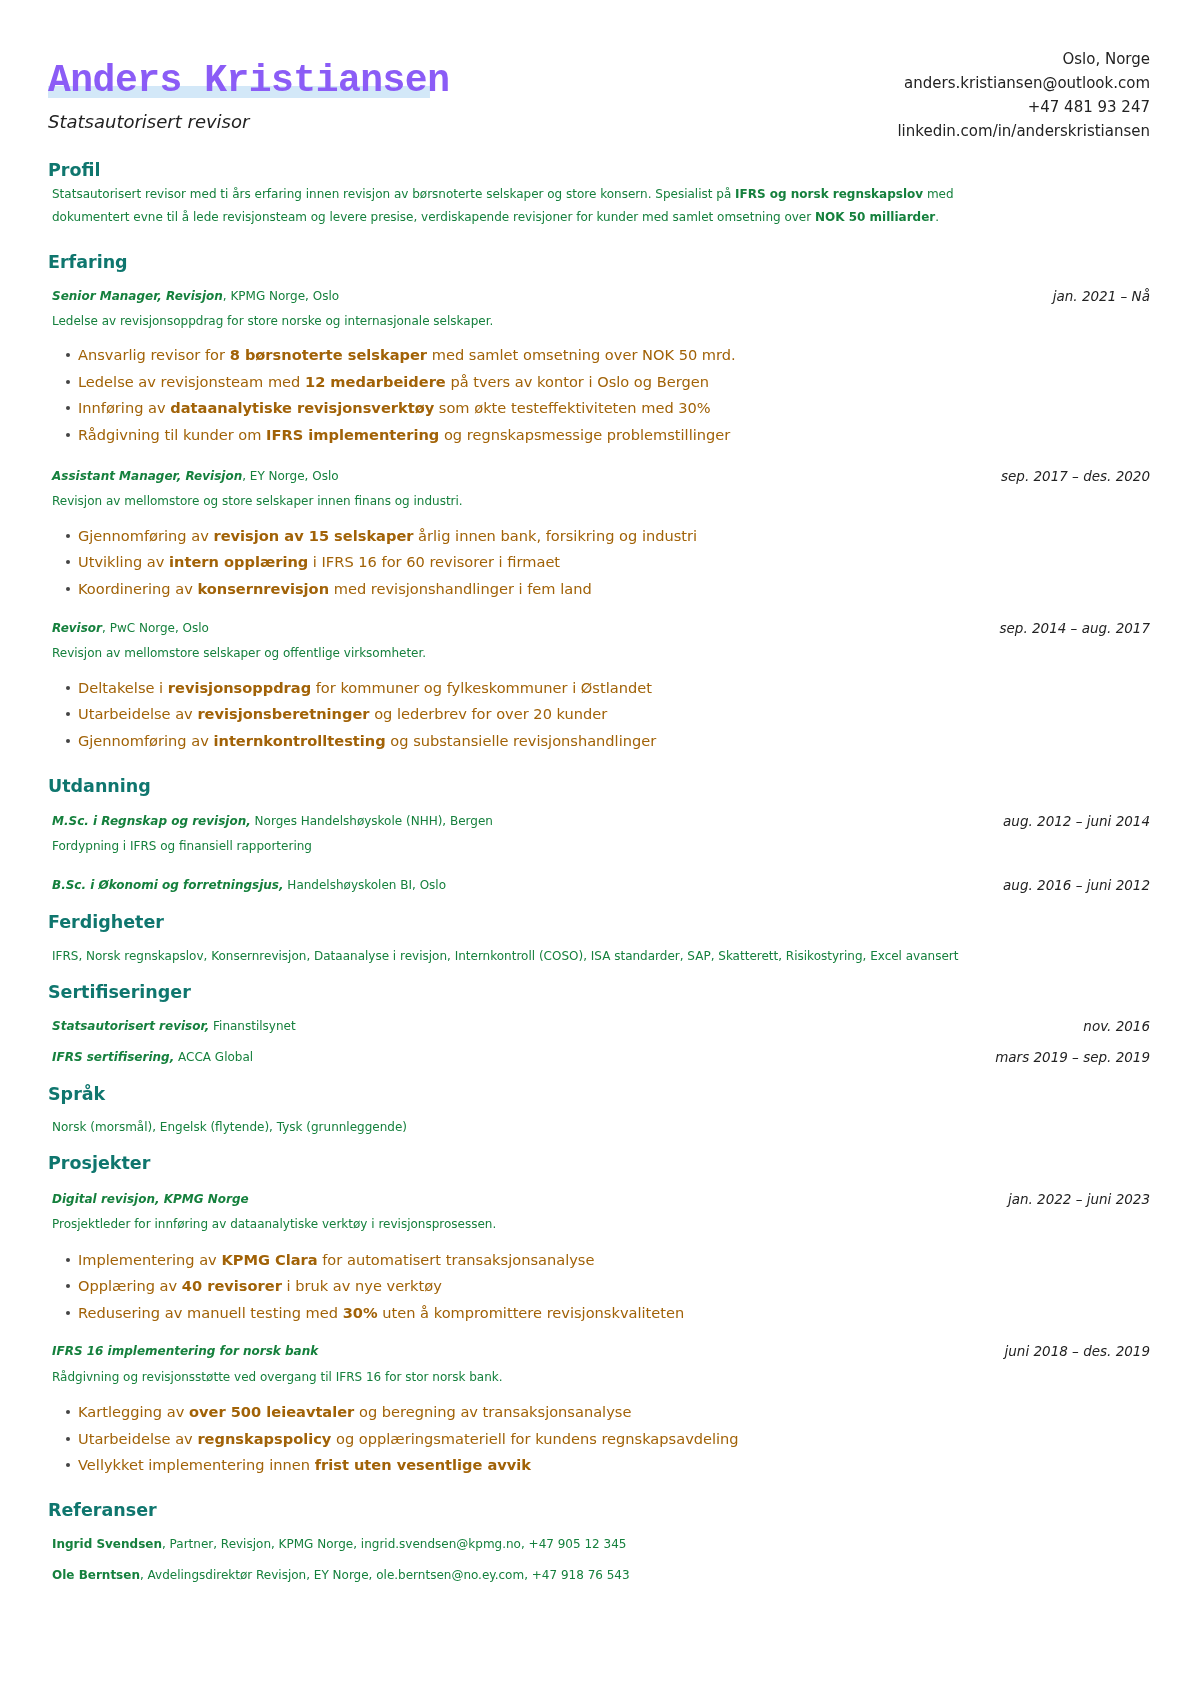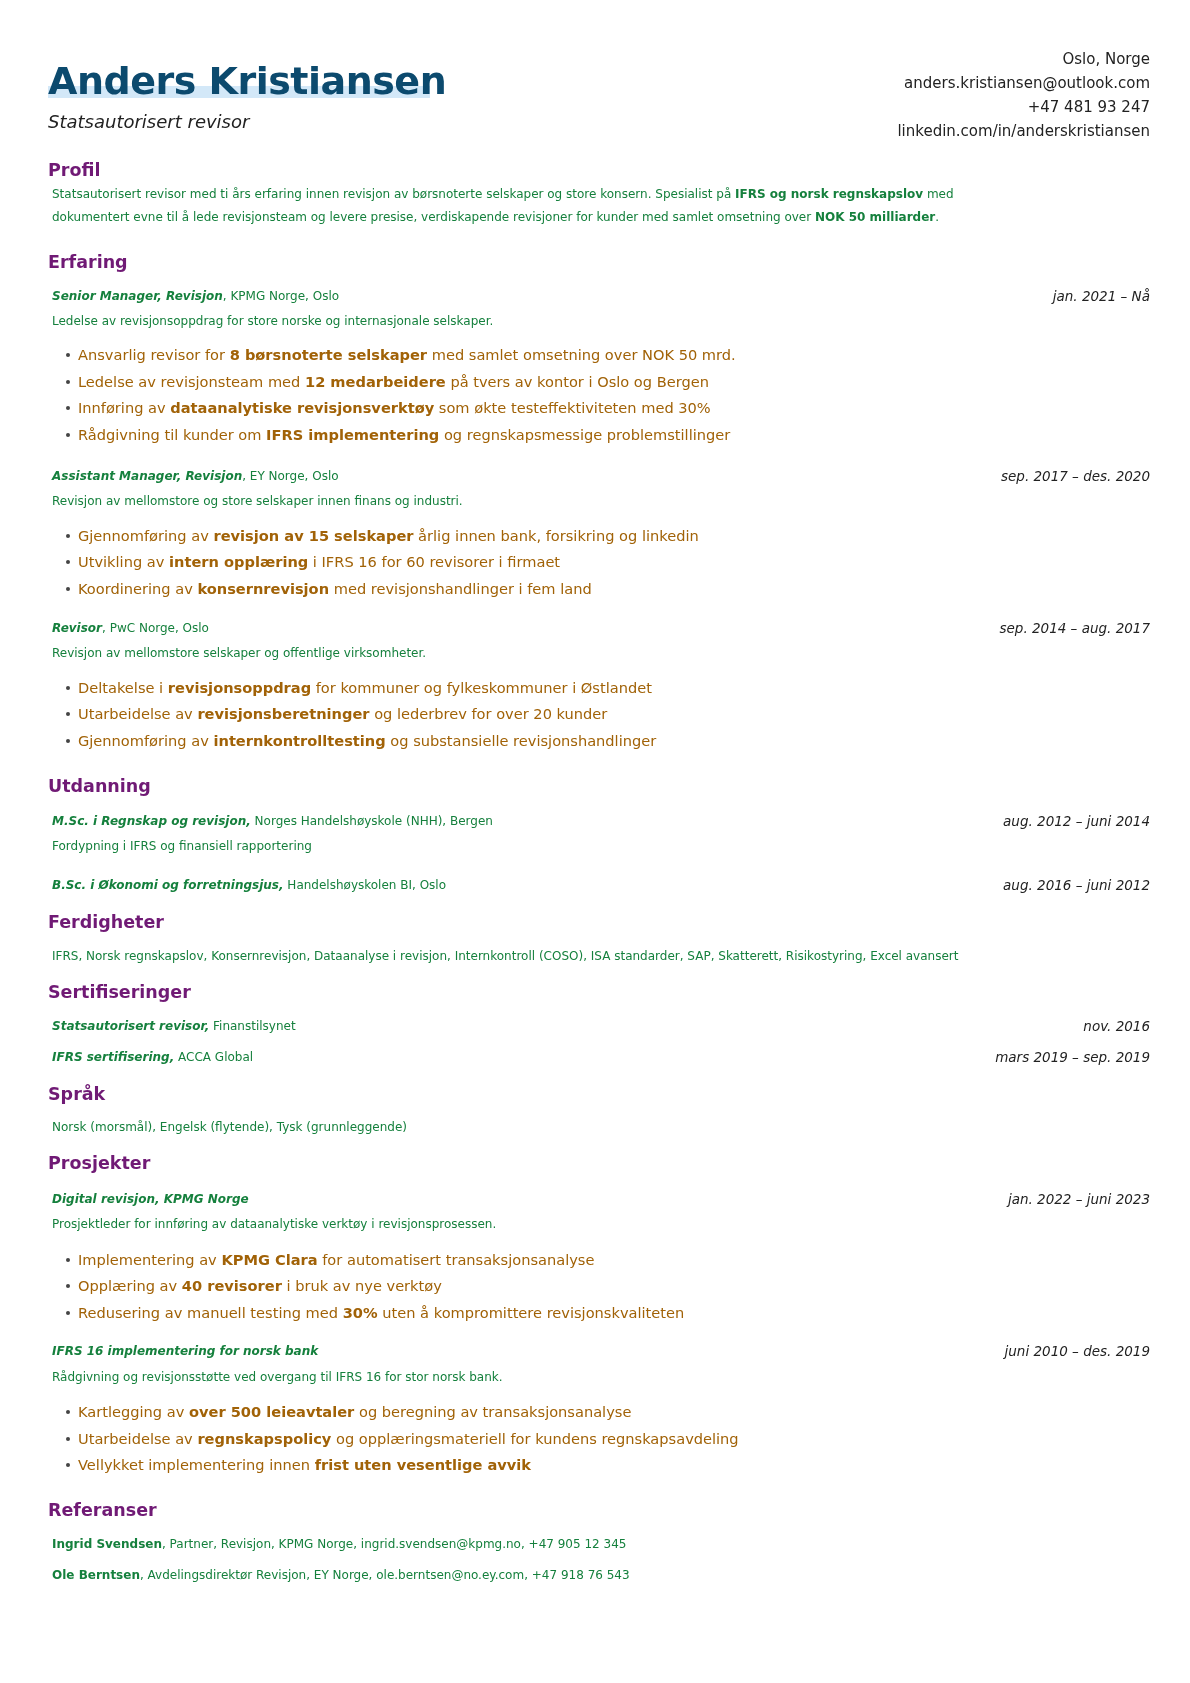--- a/index.html
+++ b/index.html
@@ -1,23 +1,23 @@
 <!DOCTYPE html>
 <html><head>
 <meta charset="utf-8">
 <style>
   html, body { margin:0; padding:0; background:#ffffff; }
   body { width:1190px; height:1683px; position:relative; overflow:hidden;
          font-family:"DejaVu Sans", "Liberation Sans", sans-serif; color:#222; }
   .abs { position:absolute; white-space:nowrap; }
-  .name { left:48px; top:58px; font-size:38px; font-weight:bold; color:#0c4a6e; letter-spacing:-0.5px; line-height:46px; }
+  .name { left:48px; top:58px; font-size:38px; font-weight:bold; color:#8b5cf6; letter-spacing:-0.5px; line-height:46px;font-family:Liberation Mono, monospace; }
   .name-hl { left:48px; top:86px; width:382px; height:12px; background:#d3e8f8; }
   .subtitle { left:48px; top:110px; font-size:18px; font-style:italic; color:#222; line-height:24px; }
   .contact { right:40px; font-size:15px; color:#222; text-align:left; line-height:22px; }
-  .sec { left:48px; font-size:17.5px; font-weight:bold; color:#701a75; line-height:24px; }
+  .sec { left:48px; font-size:17.5px; font-weight:bold; color:#0f766e; line-height:24px; }
   .sec .hl { position:absolute; left:0; right:-8px; bottom:2px; height:9px; background:#dcecf8; z-index:-1; }
   .sec span.t { position:relative; z-index:1; }
   .line { left:52px; font-size:12px; color:#15803d; line-height:22px; }
   .date { right:40px; font-size:13.5px; font-style:italic; color:#222; line-height:22px;text-align:right; }
   .bi { font-weight:bold; font-style:italic; }
   .b { font-weight:bold; }
   .bullet { left:66px; font-size:14.6px; color:#a16207; line-height:22px; }
   .bullet .dot { display:inline-block; width:4px; height:4px; background:#444; border-radius:50%; vertical-align:middle; margin-right:8px; position:relative; top:-1px; }
 </style>
 </head>
@@ -42,21 +42,21 @@
 <div class="abs date" style="top:285px">jan. 2021 – Nå</div>
 <div class="abs line" style="top:310px">Ledelse av revisjonsoppdrag for store norske og internasjonale selskaper.</div>
 <div class="abs bullet" style="top:344px"><span class="dot"></span><span>Ansvarlig revisor for </span><span class="b">8 børsnoterte selskaper</span><span> med samlet omsetning over NOK 50 mrd.</span></div>
 <div class="abs bullet" style="top:371px"><span class="dot"></span><span>Ledelse av revisjonsteam med </span><span class="b">12 medarbeidere</span><span> på tvers av kontor i Oslo og Bergen</span></div>
 <div class="abs bullet" style="top:397px"><span class="dot"></span><span>Innføring av </span><span class="b">dataanalytiske revisjonsverktøy</span><span> som økte testeffektiviteten med 30%</span></div>
 <div class="abs bullet" style="top:424px"><span class="dot"></span><span>Rådgivning til kunder om </span><span class="b">IFRS implementering</span><span> og regnskapsmessige problemstillinger</span></div>
 
 <div class="abs line" style="top:465px"><span class="bi">Assistant Manager, Revisjon</span><span>, EY Norge, Oslo</span></div>
 <div class="abs date" style="top:465px">sep. 2017 – des. 2020</div>
 <div class="abs line" style="top:490px">Revisjon av mellomstore og store selskaper innen finans og industri.</div>
-<div class="abs bullet" style="top:525px"><span class="dot"></span><span>Gjennomføring av </span><span class="b">revisjon av 15 selskaper</span><span> årlig innen bank, forsikring og linkedin</span></div>
+<div class="abs bullet" style="top:525px"><span class="dot"></span><span>Gjennomføring av </span><span class="b">revisjon av 15 selskaper</span><span> årlig innen bank, forsikring og industri</span></div>
 <div class="abs bullet" style="top:551px"><span class="dot"></span><span>Utvikling av </span><span class="b">intern opplæring</span><span> i IFRS 16 for 60 revisorer i firmaet</span></div>
 <div class="abs bullet" style="top:578px"><span class="dot"></span><span>Koordinering av </span><span class="b">konsernrevisjon</span><span> med revisjonshandlinger i fem land</span></div>
 
 <div class="abs line" style="top:617px"><span class="bi">Revisor</span><span>, PwC Norge, Oslo</span></div>
 <div class="abs date" style="top:617px">sep. 2014 – aug. 2017</div>
 <div class="abs line" style="top:642px">Revisjon av mellomstore selskaper og offentlige virksomheter.</div>
 <div class="abs bullet" style="top:677px"><span class="dot"></span><span>Deltakelse i </span><span class="b">revisjonsoppdrag</span><span> for kommuner og fylkeskommuner i Østlandet</span></div>
 <div class="abs bullet" style="top:703px"><span class="dot"></span><span>Utarbeidelse av </span><span class="b">revisjonsberetninger</span><span> og lederbrev for over 20 kunder</span></div>
 <div class="abs bullet" style="top:730px"><span class="dot"></span><span>Gjennomføring av </span><span class="b">internkontrolltesting</span><span> og substansielle revisjonshandlinger</span></div>
 
@@ -82,21 +82,21 @@
 <div class="abs sec" style="top:1151px"><span class="hl"></span><span class="t">Prosjekter</span></div>
 
 <div class="abs line" style="top:1188px"><span class="bi">Digital revisjon, KPMG Norge</span></div>
 <div class="abs date" style="top:1188px">jan. 2022 – juni 2023</div>
 <div class="abs line" style="top:1213px">Prosjektleder for innføring av dataanalytiske verktøy i revisjonsprosessen.</div>
 <div class="abs bullet" style="top:1249px"><span class="dot"></span><span>Implementering av </span><span class="b">KPMG Clara</span><span> for automatisert transaksjonsanalyse</span></div>
 <div class="abs bullet" style="top:1275px"><span class="dot"></span><span>Opplæring av </span><span class="b">40 revisorer</span><span> i bruk av nye verktøy</span></div>
 <div class="abs bullet" style="top:1302px"><span class="dot"></span><span>Redusering av manuell testing med </span><span class="b">30%</span><span> uten å kompromittere revisjonskvaliteten</span></div>
 
 <div class="abs line" style="top:1340px"><span class="bi">IFRS 16 implementering for norsk bank</span></div>
-<div class="abs date" style="top:1340px">juni 2010 – des. 2019</div>
+<div class="abs date" style="top:1340px">juni 2018 – des. 2019</div>
 <div class="abs line" style="top:1366px">Rådgivning og revisjonsstøtte ved overgang til IFRS 16 for stor norsk bank.</div>
 <div class="abs bullet" style="top:1401px"><span class="dot"></span><span>Kartlegging av </span><span class="b">over 500 leieavtaler</span><span> og beregning av transaksjonsanalyse</span></div>
 <div class="abs bullet" style="top:1428px"><span class="dot"></span><span>Utarbeidelse av </span><span class="b">regnskapspolicy</span><span> og opplæringsmateriell for kundens regnskapsavdeling</span></div>
 <div class="abs bullet" style="top:1454px"><span class="dot"></span><span>Vellykket implementering innen </span><span class="b">frist uten vesentlige avvik</span><span></span></div>
 
 <div class="abs sec" style="top:1498px"><span class="hl"></span><span class="t">Referanser</span></div>
 <div class="abs line" style="top:1533px"><span class="b">Ingrid Svendsen</span><span>, Partner, Revisjon, KPMG Norge, ingrid.svendsen@kpmg.no, +47 905 12 345</span></div>
 <div class="abs line" style="top:1564px"><span class="b">Ole Berntsen</span><span>, Avdelingsdirektør Revisjon, EY Norge, ole.berntsen@no.ey.com, +47 918 76 543</span></div>
 
 </body></html>

